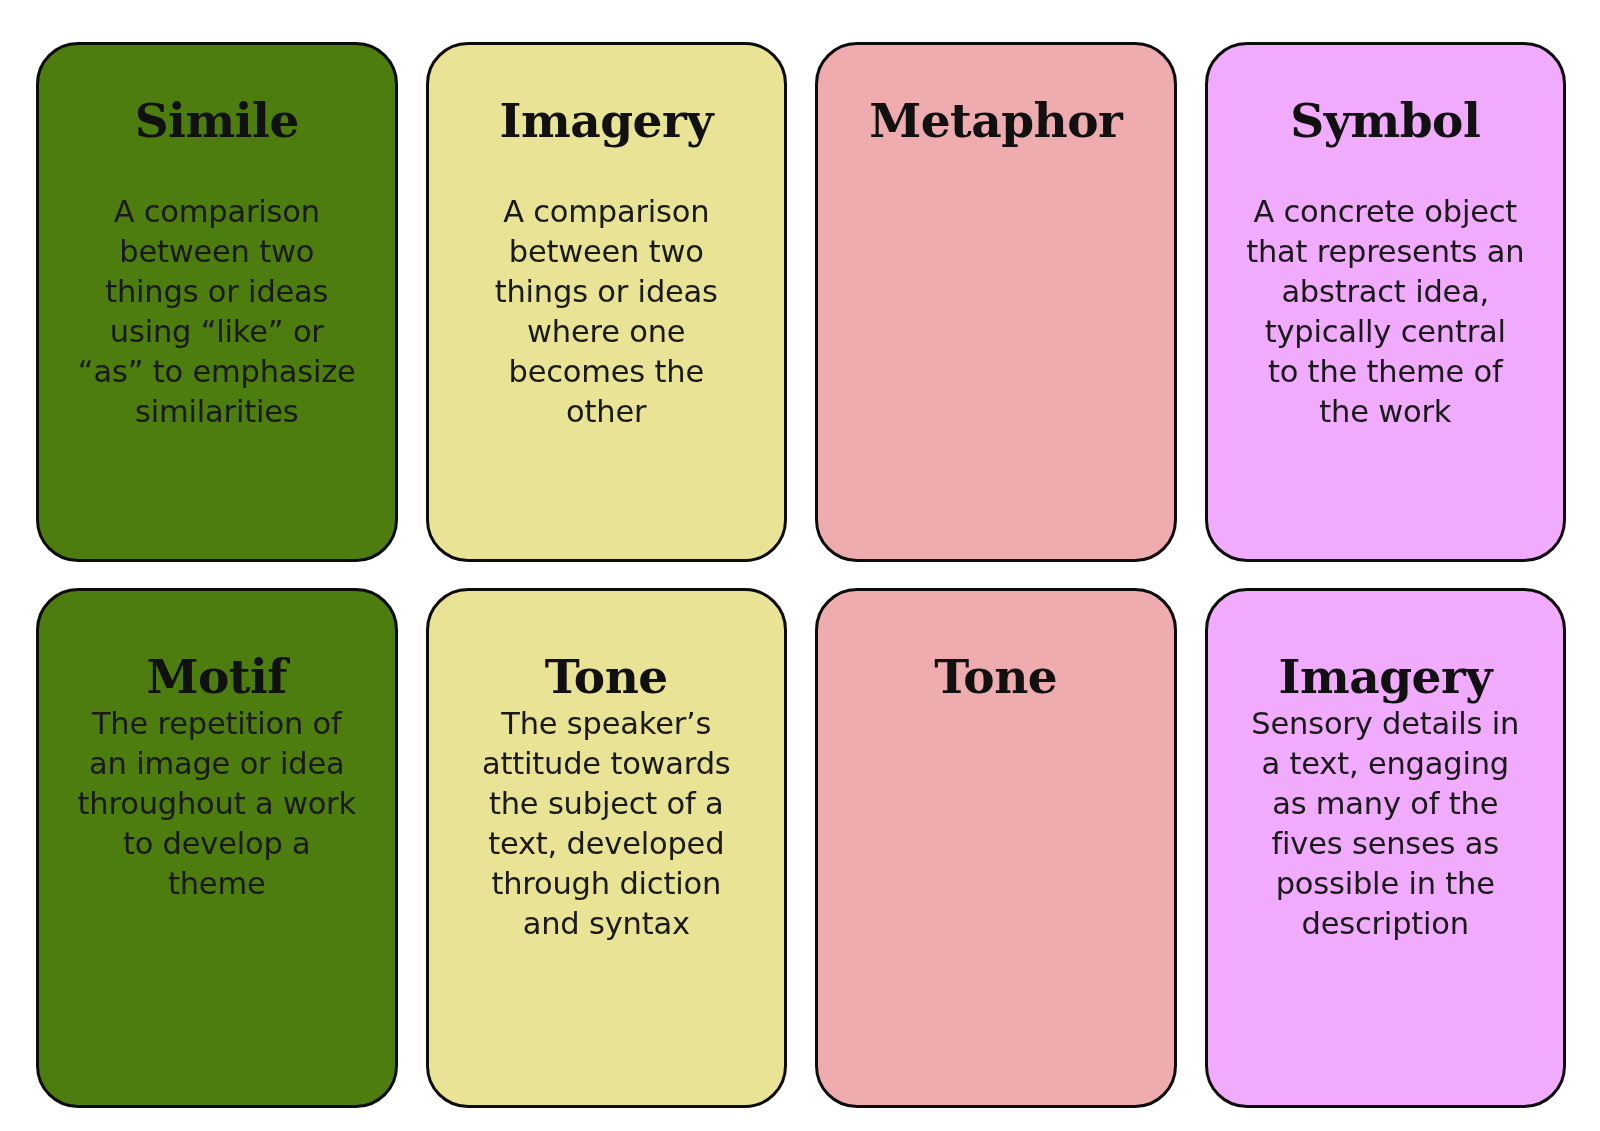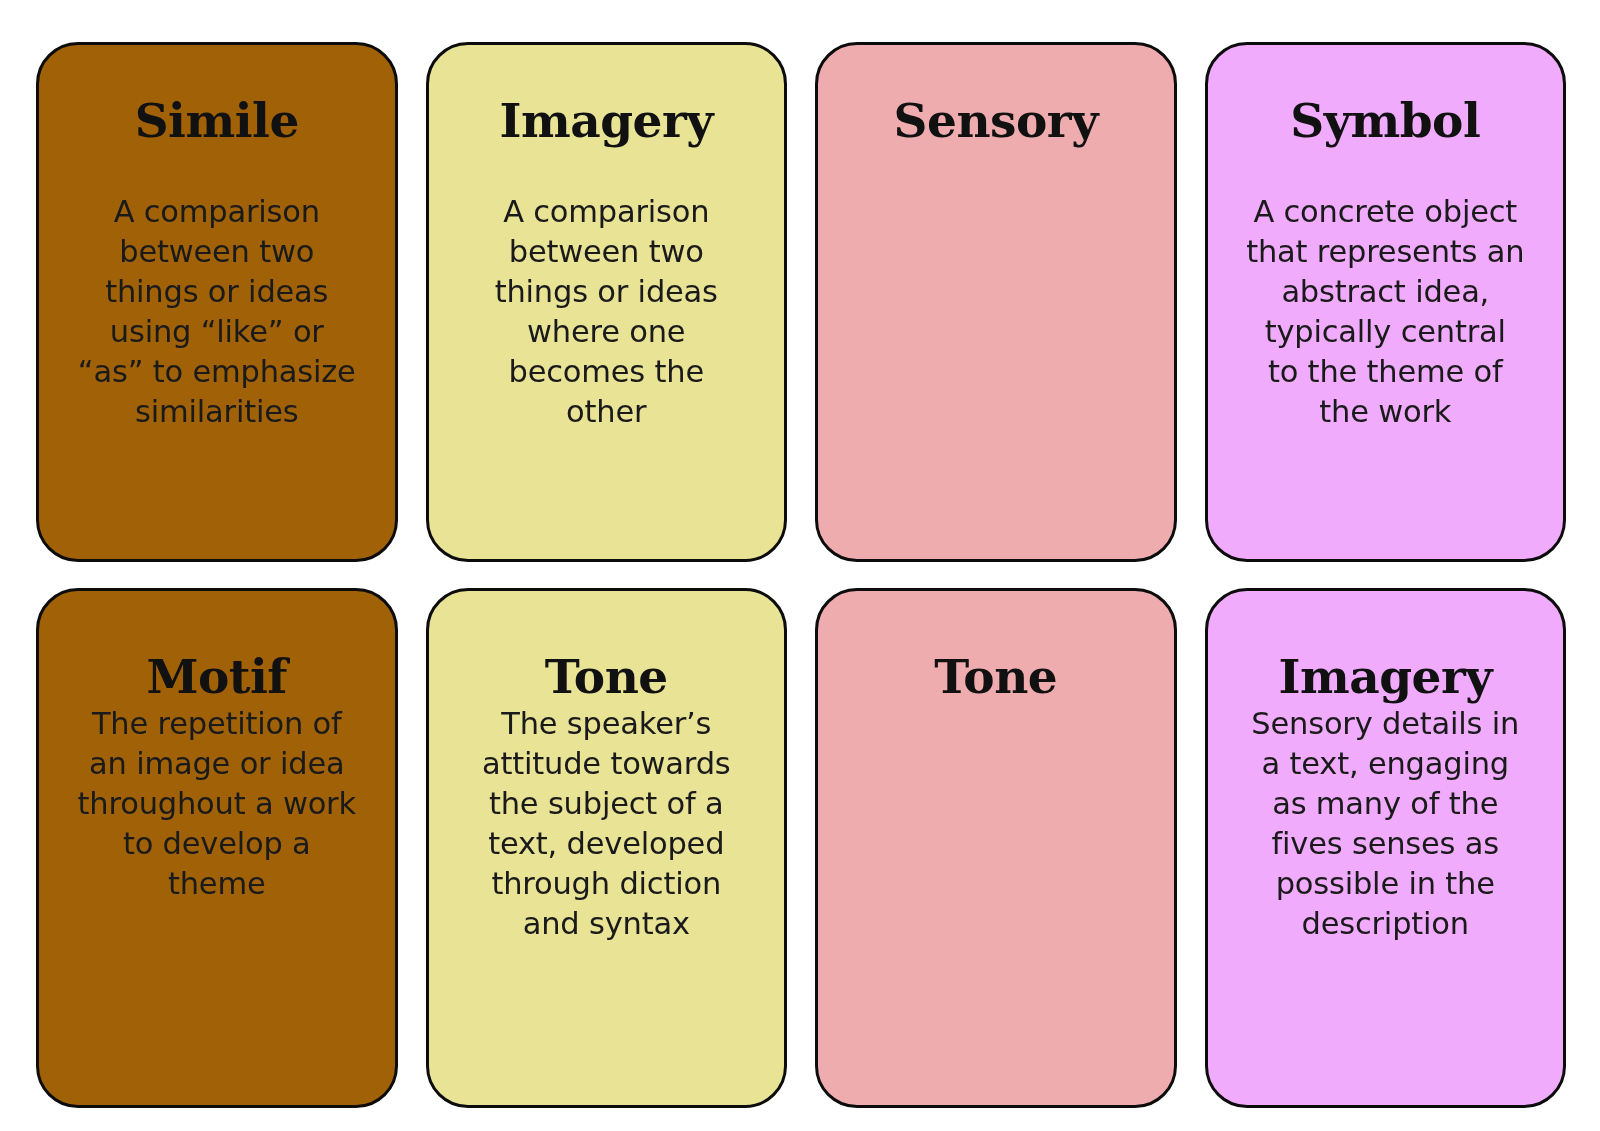--- a/index.html
+++ b/index.html
@@ -38,21 +38,21 @@
     border: 3px solid #0c0c0c;
     border-radius: 42px;
     box-sizing: border-box;
     display: flex;
     flex-direction: column;
     align-items: center;
     padding: 52px 14px 20px 14px;
     overflow: hidden;
   }
 
-  .card.green  { background: #a16207; }
+  .card.green  { background: #4d7c0f; }
   .card.yellow { background: #e8e395; }
   .card.pink   { background: #efacae; }
   .card.blue   { background: #f0abfc; }
 
   .card-title {
     font-family: "DejaVu Serif", serif;
     font-weight: bold;
     font-size: 47px;
     line-height: 1.0;
     letter-spacing: -0.5px;
@@ -101,21 +101,21 @@
       <div class="card-title">Imagery</div>
       <div class="card-definition">A comparison
 between two
 things or ideas
 where one
 becomes the
 other</div>
     </div>
 
     <div class="card pink">
-      <div class="card-title">Sensory</div>
+      <div class="card-title">Metaphor</div>
     </div>
 
     <div class="card blue">
       <div class="card-title">Symbol</div>
       <div class="card-definition">A concrete object
 that represents an
 abstract idea,
 typically central
 to the theme of
 the work</div>

